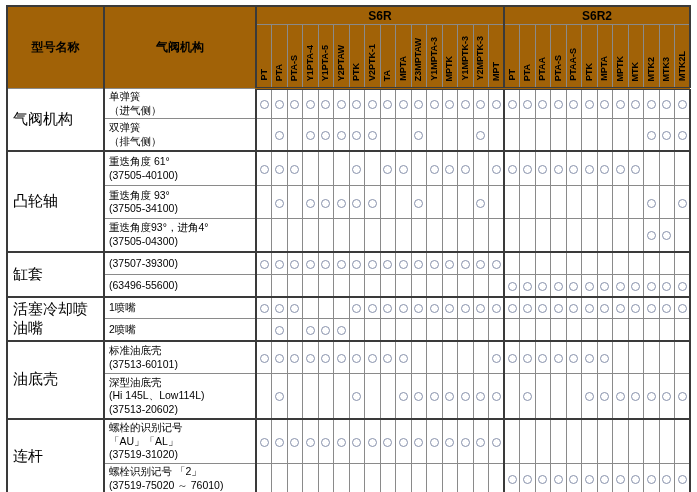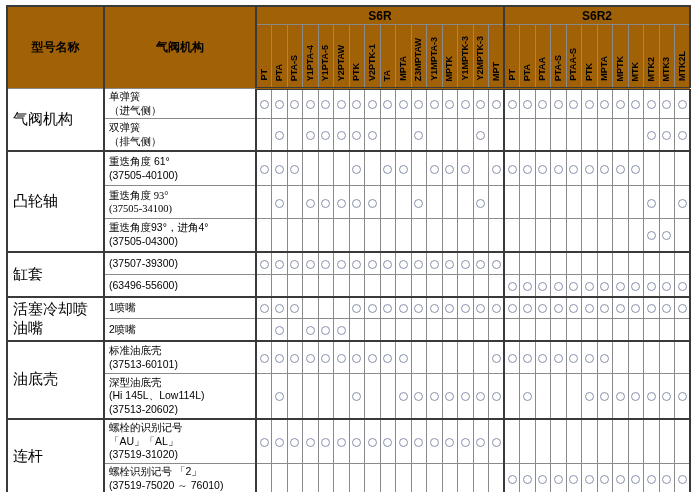--- a/index.html
+++ b/index.html
@@ -214,21 +214,21 @@
           <td class="ccell"><span class="circ" title="○"></span></td>
           <td class="ccell"><span class="circ" title="○"></span></td>
           <td class="ccell"><span class="circ" title="○"></span></td>
           <td class="ccell"><span class="circ" title="○"></span></td>
           <td class="ccell"><span class="circ" title="○"></span></td>
           <td class="ccell"><span class="circ" title="○"></span></td>
           <td class="ccell"></td>
           <td class="ccell"></td>
           <td class="ccell"></td>
         </tr>
-        <tr style="height: 33px; font-family: Liberation Serif, serif;">
+        <tr style="height: 33px;">
           <td class="mcell vsep2">重迭角度 93°<br>(37505-34100)</td>
           <td class="ccell vsep2"></td>
           <td class="ccell"><span class="circ" title="○"></span></td>
           <td class="ccell"></td>
           <td class="ccell"><span class="circ" title="○"></span></td>
           <td class="ccell"><span class="circ" title="○"></span></td>
           <td class="ccell"><span class="circ" title="○"></span></td>
           <td class="ccell"><span class="circ" title="○"></span></td>
           <td class="ccell"><span class="circ" title="○"></span></td>
           <td class="ccell"></td>

